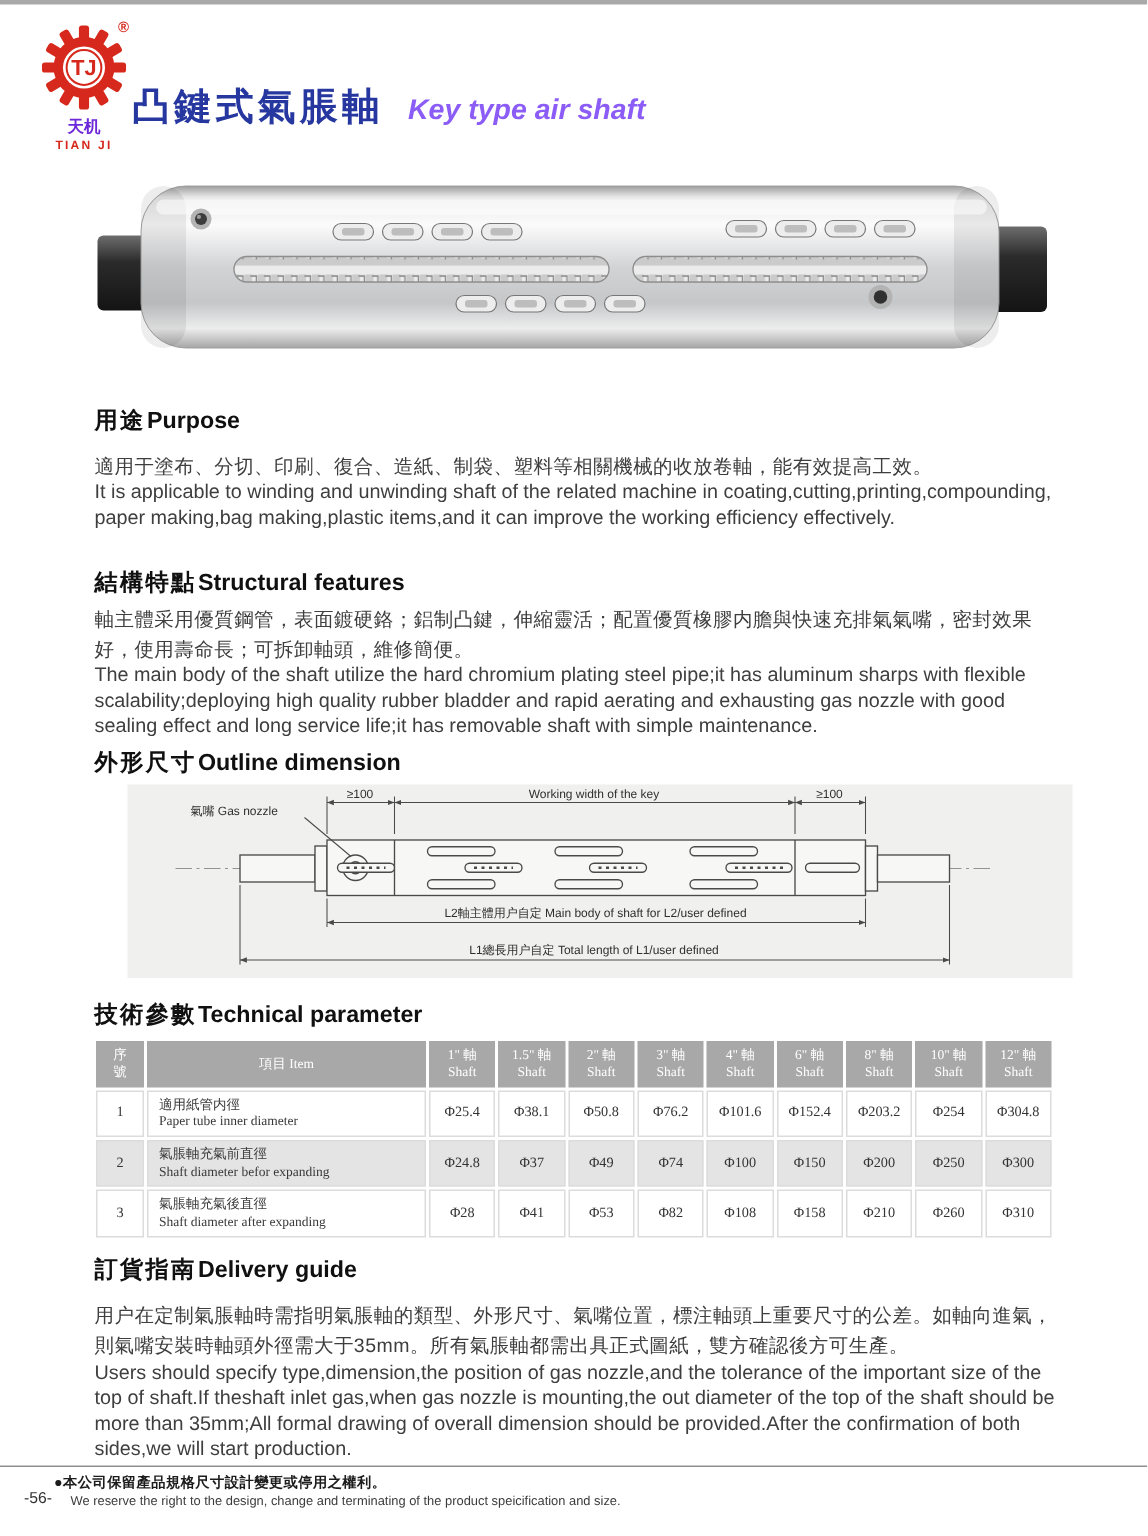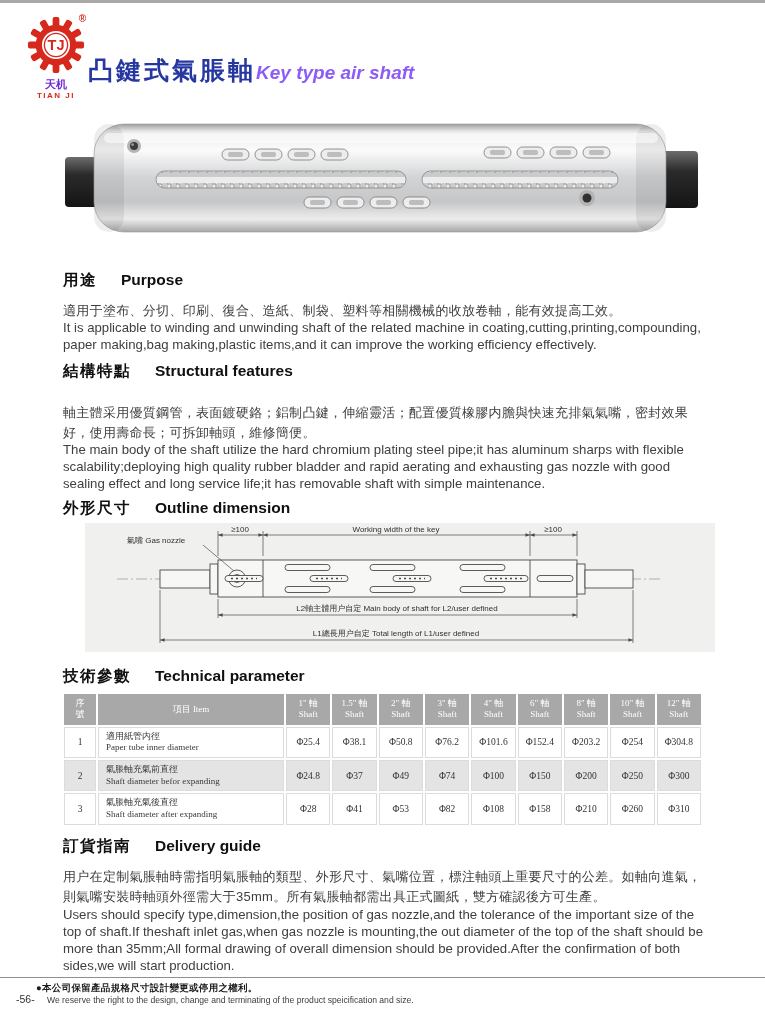--- a/index.html
+++ b/index.html
@@ -5,29 +5,29 @@
   html,body{margin:0;padding:0;background:#fff;}
   .page{position:relative;width:765px;height:1024px;background:#ffffff;overflow:hidden;
         font-family:"Liberation Sans","DejaVu Sans",sans-serif;color:#222;}
   .top-strip{position:absolute;top:0;left:0;right:0;height:3px;background:#a9a9a9;}
 
   
   .logo{position:absolute;left:20px;top:16px;width:72px;text-align:center;}
   .logo-reg{position:absolute;right:6px;top:-3px;color:#d6281c;font-size:10px;font-weight:bold;}
   .logo-zh{color:#6d28d9;font-size:11px;font-weight:bold;line-height:1.05;margin-top:1px;}
   .logo-en{color:#d6281c;font-size:8px;font-weight:bold;letter-spacing:1.5px;}
-  .title-row{position:absolute;left:88px;top:54px;display:flex;align-items:baseline;gap:0;white-space:nowrap;}
+  .title-row{position:absolute;left:88px;top:54px;display:flex;align-items:baseline;gap:16px;white-space:nowrap;}
   .title-zh{color:#2637a0;font-size:25px;font-weight:bold;letter-spacing:3px;}
   .title-en{color:#8b5cf6;font-size:19px;font-weight:bold;font-style:italic;}
 
   
   .photo{position:absolute;left:64px;top:112px;width:636px;height:132px;}
 
   
-  .sec-h{position:absolute;left:63px;display:flex;gap:24px;align-items:baseline;white-space:nowrap;}
+  .sec-h{position:absolute;left:63px;display:flex;gap:1px;align-items:baseline;white-space:nowrap;}
   .sec-h .zh{font-size:15.5px;font-weight:bold;color:#101010;letter-spacing:1.5px;}
   .sec-h .en{font-size:15.5px;font-weight:bold;color:#101010;}
   .tx{position:absolute;left:63px;width:650px;color:#3e3e3e;margin-top:13px;}
   .tx-zh{font-size:13px;line-height:1.5;letter-spacing:0.3px;}
   .tx-en{font-size:13.2px;line-height:1.3;}
 
   
   .panel{position:absolute;left:85px;top:523px;width:630px;height:129px;background:#f0f1ee;}
   svg text{font-family:"Liberation Sans","DejaVu Sans",sans-serif;}
 
@@ -157,21 +157,21 @@
     </svg>
   </div>
 
   <div class="sec-h" style="top:270px">
     <span class="zh">用途</span>
     <span class="en">Purpose</span>
   </div>
   <p class="tx tx-zh" style="top:288px">適用于塗布、分切、印刷、復合、造紙、制袋、塑料等相關機械的收放卷軸，能有效提高工效。</p>
   <p class="tx tx-en" style="top:306px">It is applicable to winding and unwinding shaft of the related machine in coating,cutting,printing,compounding, paper making,bag making,plastic items,and it can improve the working efficiency effectively.</p>
 
-  <div class="sec-h" style="top:361px">
+  <div class="sec-h" style="top:378px">
     <span class="zh">結構特點</span>
     <span class="en">Structural features</span>
   </div>
   <p class="tx tx-en" style="top:428px">The main body of the shaft utilize the hard chromium plating steel pipe;it has aluminum sharps with flexible scalability;deploying high quality rubber bladder and rapid aerating and exhausting gas nozzle with good sealing effect and long service life;it has removable shaft with simple maintenance.</p>
   <p class="tx tx-zh" style="top:390px">軸主體采用優質鋼管，表面鍍硬鉻；鋁制凸鍵，伸縮靈活；配置優質橡膠内膽與快速充排氣氣嘴，密封效果好，使用壽命長；可拆卸軸頭，維修簡便。</p>
 
   <div class="sec-h" style="top:498px">
     <span class="zh">外形尺寸</span>
     <span class="en">Outline dimension</span>
   </div>

